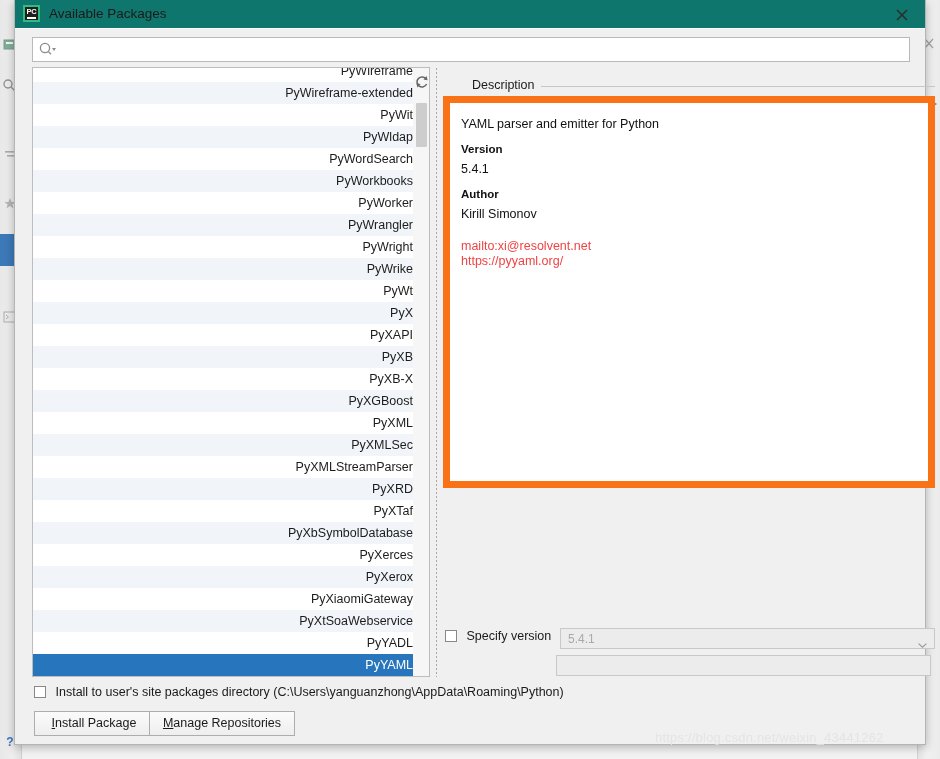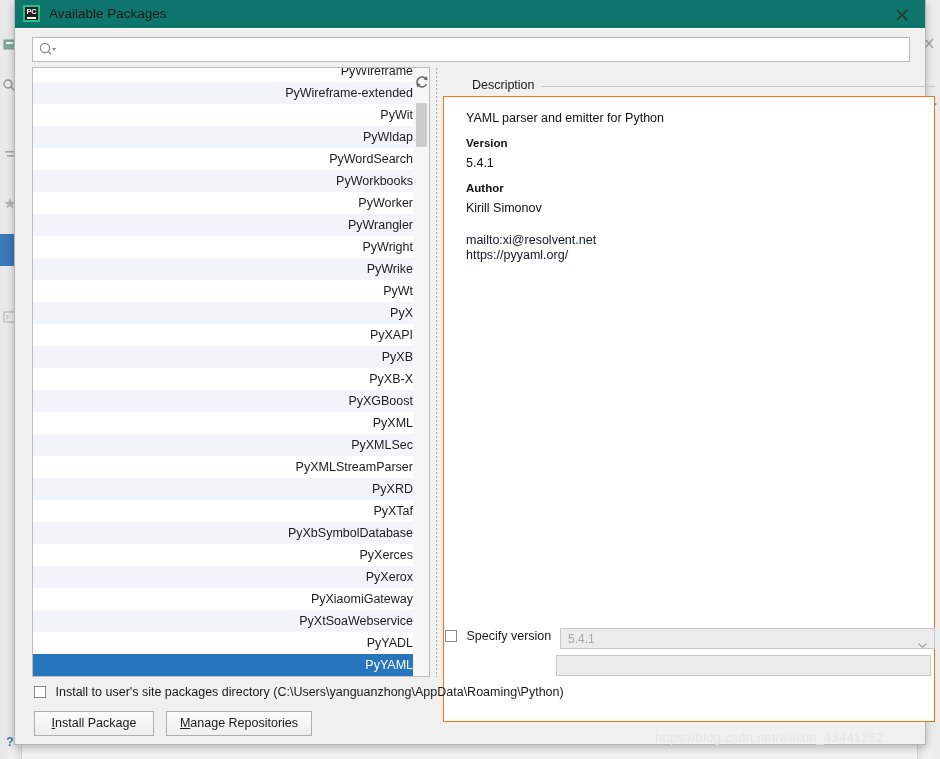--- a/index.html
+++ b/index.html
@@ -74,28 +74,28 @@
   #splitter{position:absolute;left:417px;top:67px;width:8px;height:610px;}
   #splitter .dots{width:3px;height:100%;margin:0 auto;
     background-image:radial-gradient(#9a9a9a 40%, transparent 41%);
     background-size:3px 4px;opacity:.85;}
 
   
   #desc-group{position:absolute;left:428px;top:78px;width:492px;height:545px;}
   #desc-label{position:absolute;left:0;top:0;font-size:12.5px;color:#1a1a1a;background:#f0f0f0;
     padding-right:6px;z-index:2;margin-left:29px;}
   #desc-line{position:absolute;left:78px;top:8px;right:0;height:1px;background:#c6c6c6;}
-  #desc-box{position:absolute;left:0;top:18px;width:492px;height:626px;
-    background:#ffffff;border:1px solid #f97316;box-sizing:border-box;
-    padding:14px 22px;overflow:hidden;}
+  #desc-box{position:absolute;left:0;top:18px;width:492px;height:392px;
+    background:#ffffff;border:7px solid #f97316;box-sizing:border-box;
+    padding:14px 11px;overflow:hidden;}
   .desc-summary{font-size:12.5px;color:#111;margin-bottom:12px;}
   .desc-h{font-size:11.5px;font-weight:bold;color:#111;margin-bottom:7px;}
   .desc-v{font-size:12.5px;color:#111;margin-bottom:12px;}
   .desc-links{margin-top:18px;}
-  .desc-link{display:block;font-size:12.5px;color:#0f172a;text-decoration:none;line-height:15px;cursor:pointer;}
+  .desc-link{display:block;font-size:12.5px;color:#ef4444;text-decoration:none;line-height:15px;cursor:pointer;}
 
   
   #opt-specify{position:absolute;left:430px;top:628px;width:490px;height:22px;}
   #opt-options{position:absolute;left:426px;top:655px;width:490px;height:22px;text-align:center;}
   .cb{width:12px;height:12px;border:1px solid #888;background:#fff;box-sizing:border-box;
     display:inline-block;vertical-align:middle;margin-right:6px;cursor:pointer;}
   .opt-label{display:inline-block;vertical-align:middle;font-size:12.5px;color:#1a1a1a;}
   .opt-field{position:absolute;left:115px;top:0;width:375px;height:21px;box-sizing:border-box;
     background:#ececec;border:1px solid #c8c8c8;}
   .opt-field .val{position:absolute;left:7px;top:3px;font-size:12px;color:#a9a9a9;}
@@ -104,21 +104,21 @@
   
   #install-user{position:absolute;left:19px;top:684px;height:18px;}
   #install-user .ul{font-size:12.5px;color:#1a1a1a;display:inline-block;vertical-align:middle;}
 
   
   .btn{position:absolute;height:25px;box-sizing:border-box;
     background:linear-gradient(to bottom,#fbfbfb,#eeeeee);
     border:1px solid #adadad;font-family:"Liberation Sans",sans-serif;font-size:12.5px;color:#1a1a1a;
     cursor:pointer;text-align:center;line-height:23px;}
   #btn-install{left:19px;top:711px;width:120px;}
-  #btn-manage{left:151px;top:711px;width:146px;}
+  #btn-manage{left:134px;top:711px;width:146px;}
   .mn{text-decoration:underline;}
 
   
   #watermark{position:absolute;left:655px;top:730px;font-size:13px;color:#e4e4e4;
     letter-spacing:.2px;user-select:none;pointer-events:none;white-space:nowrap;}
 </style>
 </head>
 <body>
 
 <div id="ide-background">

